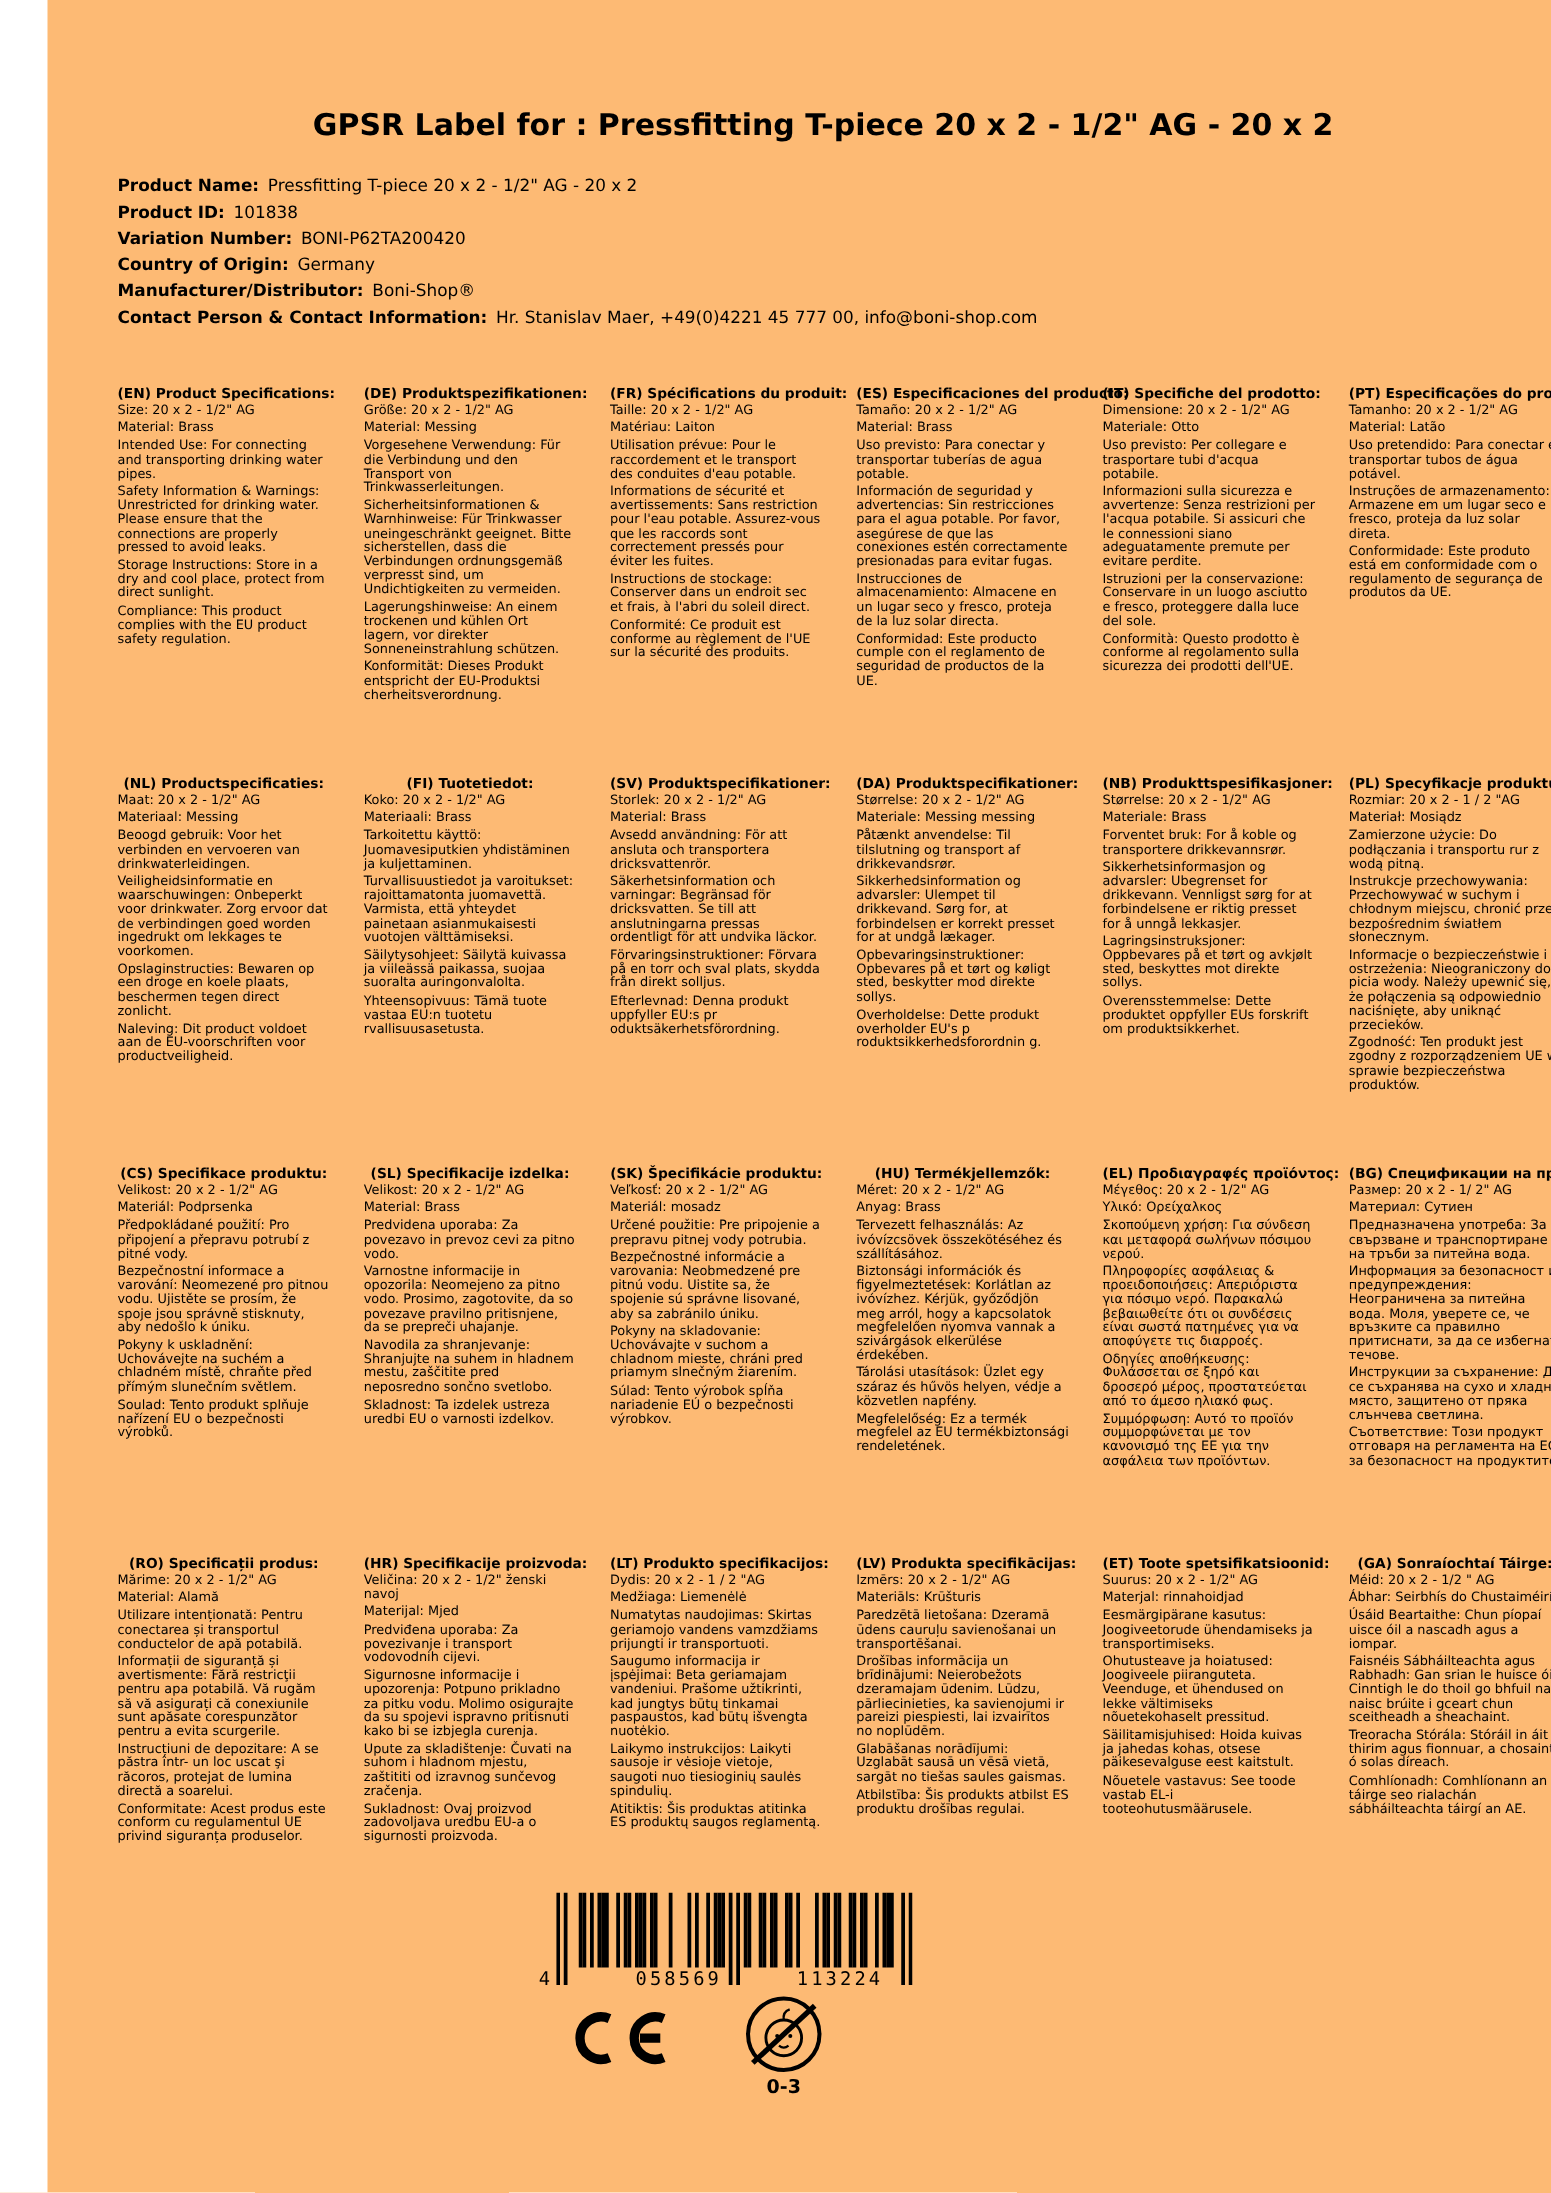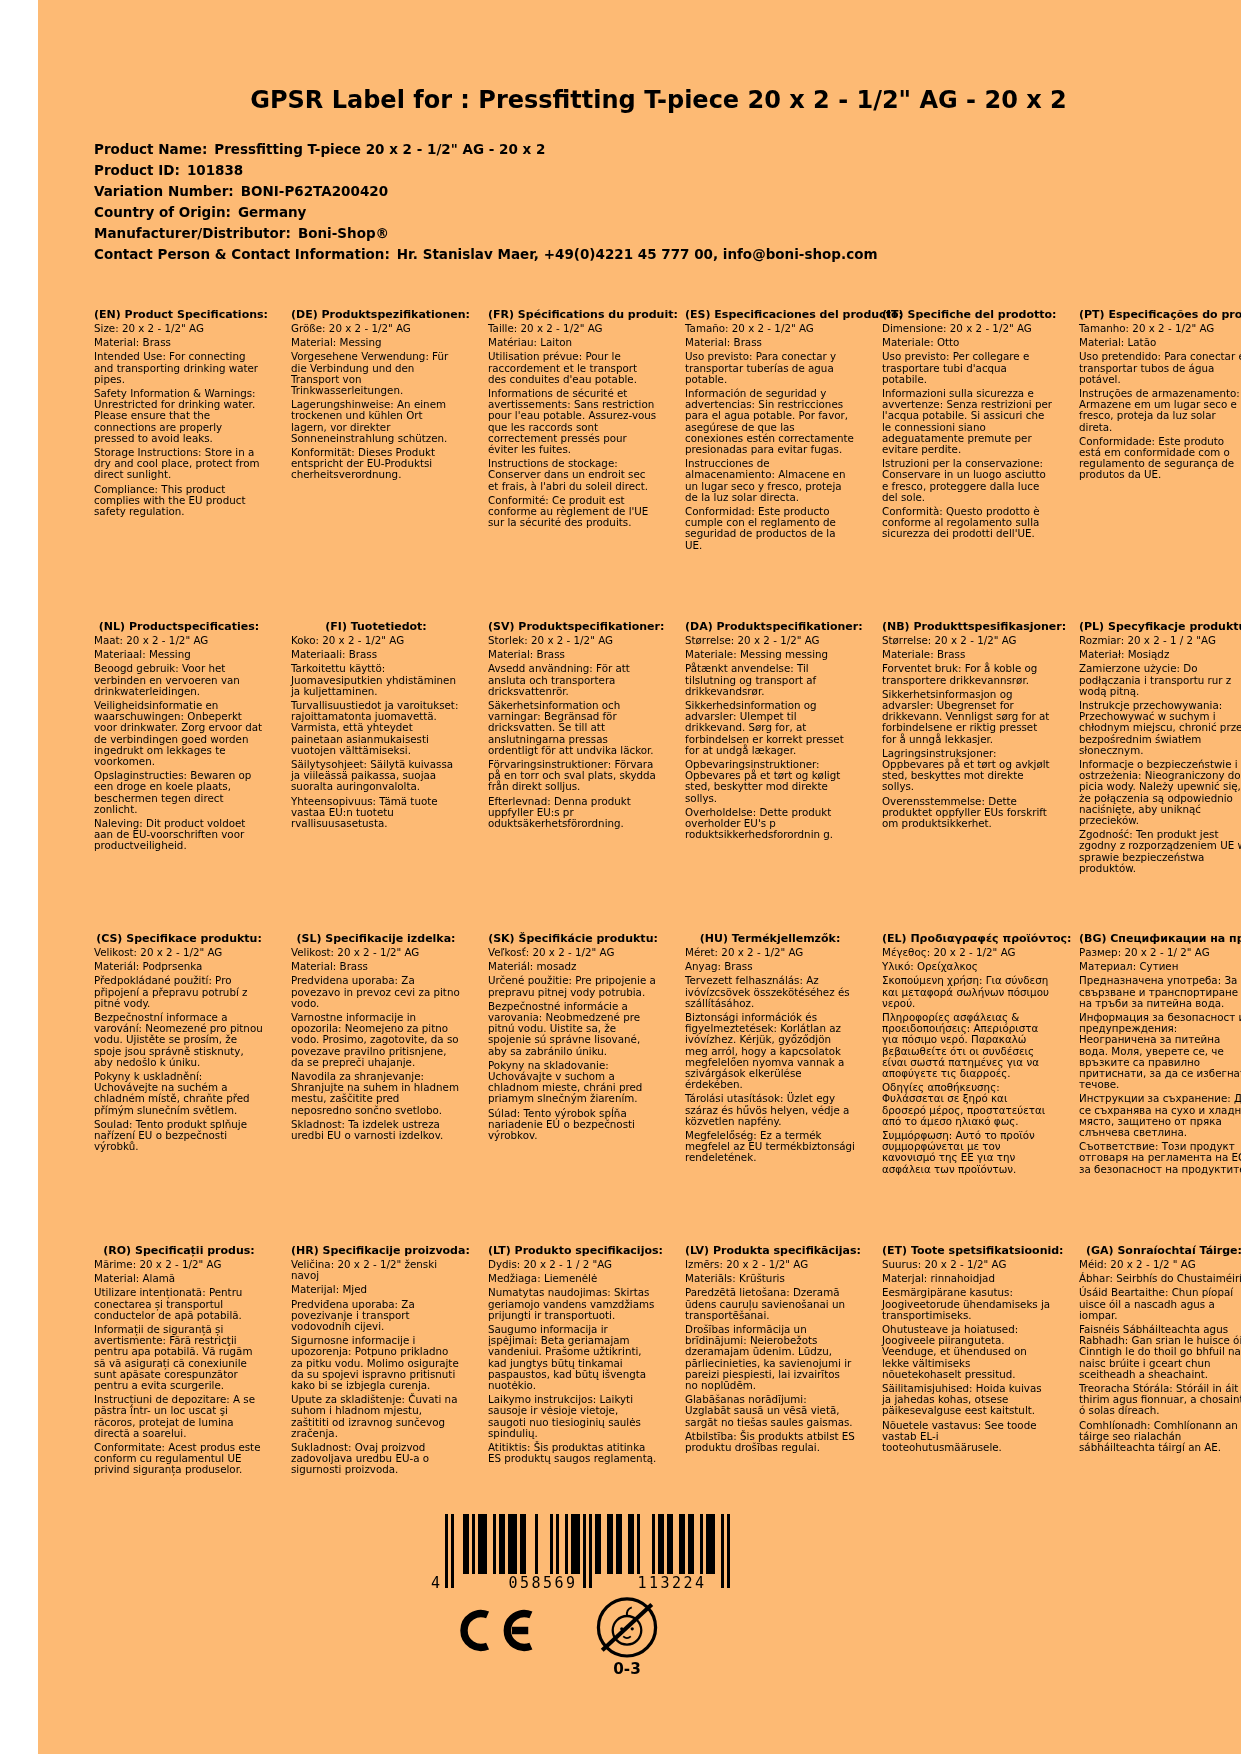--- a/index.html
+++ b/index.html
@@ -3,21 +3,21 @@
 <meta charset="utf-8">
 <title>GPSR Label</title>
 <style>
   html,body{margin:0;padding:0;background:#fff;}
   .page{position:relative;width:1241px;height:1754px;background:#fdba74;color:#000;
         font-family:"DejaVu Sans","Liberation Sans",sans-serif;overflow:hidden;margin-left:38px;}
   .label-title{position:absolute;top:86px;left:0;width:100%;text-align:center;
         font-size:24px;font-weight:bold;margin:0;}
   .product-info{position:absolute;left:56px;top:139px;font-size:13.5px;line-height:21px;}
   .info-label{font-weight:bold;}
-  .info-value{margin-left:7px;font-weight:bold;}
+  .info-value{margin-left:7px;}
   .language-grid{position:absolute;left:56px;top:308px;display:grid;
         grid-template-columns:repeat(6,197px);grid-auto-rows:312px;}
   .lang-block{padding-right:27px;}
   .lang-heading{font-size:11px;font-weight:bold;white-space:nowrap;margin:0 0 2px 0;text-align:center;}
   .lang-item{font-size:10.3px;line-height:11.2px;margin:0 0 3px 0;}
   .barcode-section{position:absolute;left:393px;top:1514px;width:305px;height:96px;}
   .barcode-bars{position:absolute;left:14px;top:0;}
   .bc-digit{position:absolute;font-family:"DejaVu Sans Mono","Liberation Mono",monospace;
         font-size:15px;color:#000;white-space:nowrap;}
   .bc-left-digit{left:0;top:60px;}
@@ -50,20 +50,21 @@
         <p class="lang-item">Intended Use: For connecting and transporting drinking water pipes.</p>
         <p class="lang-item">Safety Information &amp; Warnings: Unrestricted for drinking water. Please ensure that the connections are properly pressed to avoid leaks.</p>
         <p class="lang-item">Storage Instructions: Store in a dry and cool place, protect from direct sunlight.</p>
         <p class="lang-item">Compliance: This product complies with the EU product safety regulation.</p>
       </div>
       <div class="lang-block">
         <div class="lang-heading">(DE) Produktspezifikationen:</div>
         <p class="lang-item">Größe: 20 x 2 - 1/2" AG</p>
         <p class="lang-item">Material: Messing</p>
         <p class="lang-item">Vorgesehene Verwendung: Für die Verbindung und den Transport von Trinkwasserleitungen.</p>
+        <p class="lang-item">Sicherheitsinformationen &amp; Warnhinweise: Für Trinkwasser uneingeschränkt geeignet. Bitte sicherstellen, dass die Verbindungen ordnungsgemäß verpresst sind, um Undichtigkeiten zu vermeiden.</p>
         <p class="lang-item">Lagerungshinweise: An einem trockenen und kühlen Ort lagern, vor direkter Sonneneinstrahlung schützen.</p>
         <p class="lang-item">Konformität: Dieses Produkt entspricht der EU-Produktsi cherheitsverordnung.</p>
       </div>
       <div class="lang-block">
         <div class="lang-heading">(FR) Spécifications du produit:</div>
         <p class="lang-item">Taille: 20 x 2 - 1/2" AG</p>
         <p class="lang-item">Matériau: Laiton</p>
         <p class="lang-item">Utilisation prévue: Pour le raccordement et le transport des conduites d'eau potable.</p>
         <p class="lang-item">Informations de sécurité et avertissements: Sans restriction pour l'eau potable. Assurez-vous que les raccords sont correctement pressés pour éviter les fuites.</p>
         <p class="lang-item">Instructions de stockage: Conserver dans un endroit sec et frais, à l'abri du soleil direct.</p>

